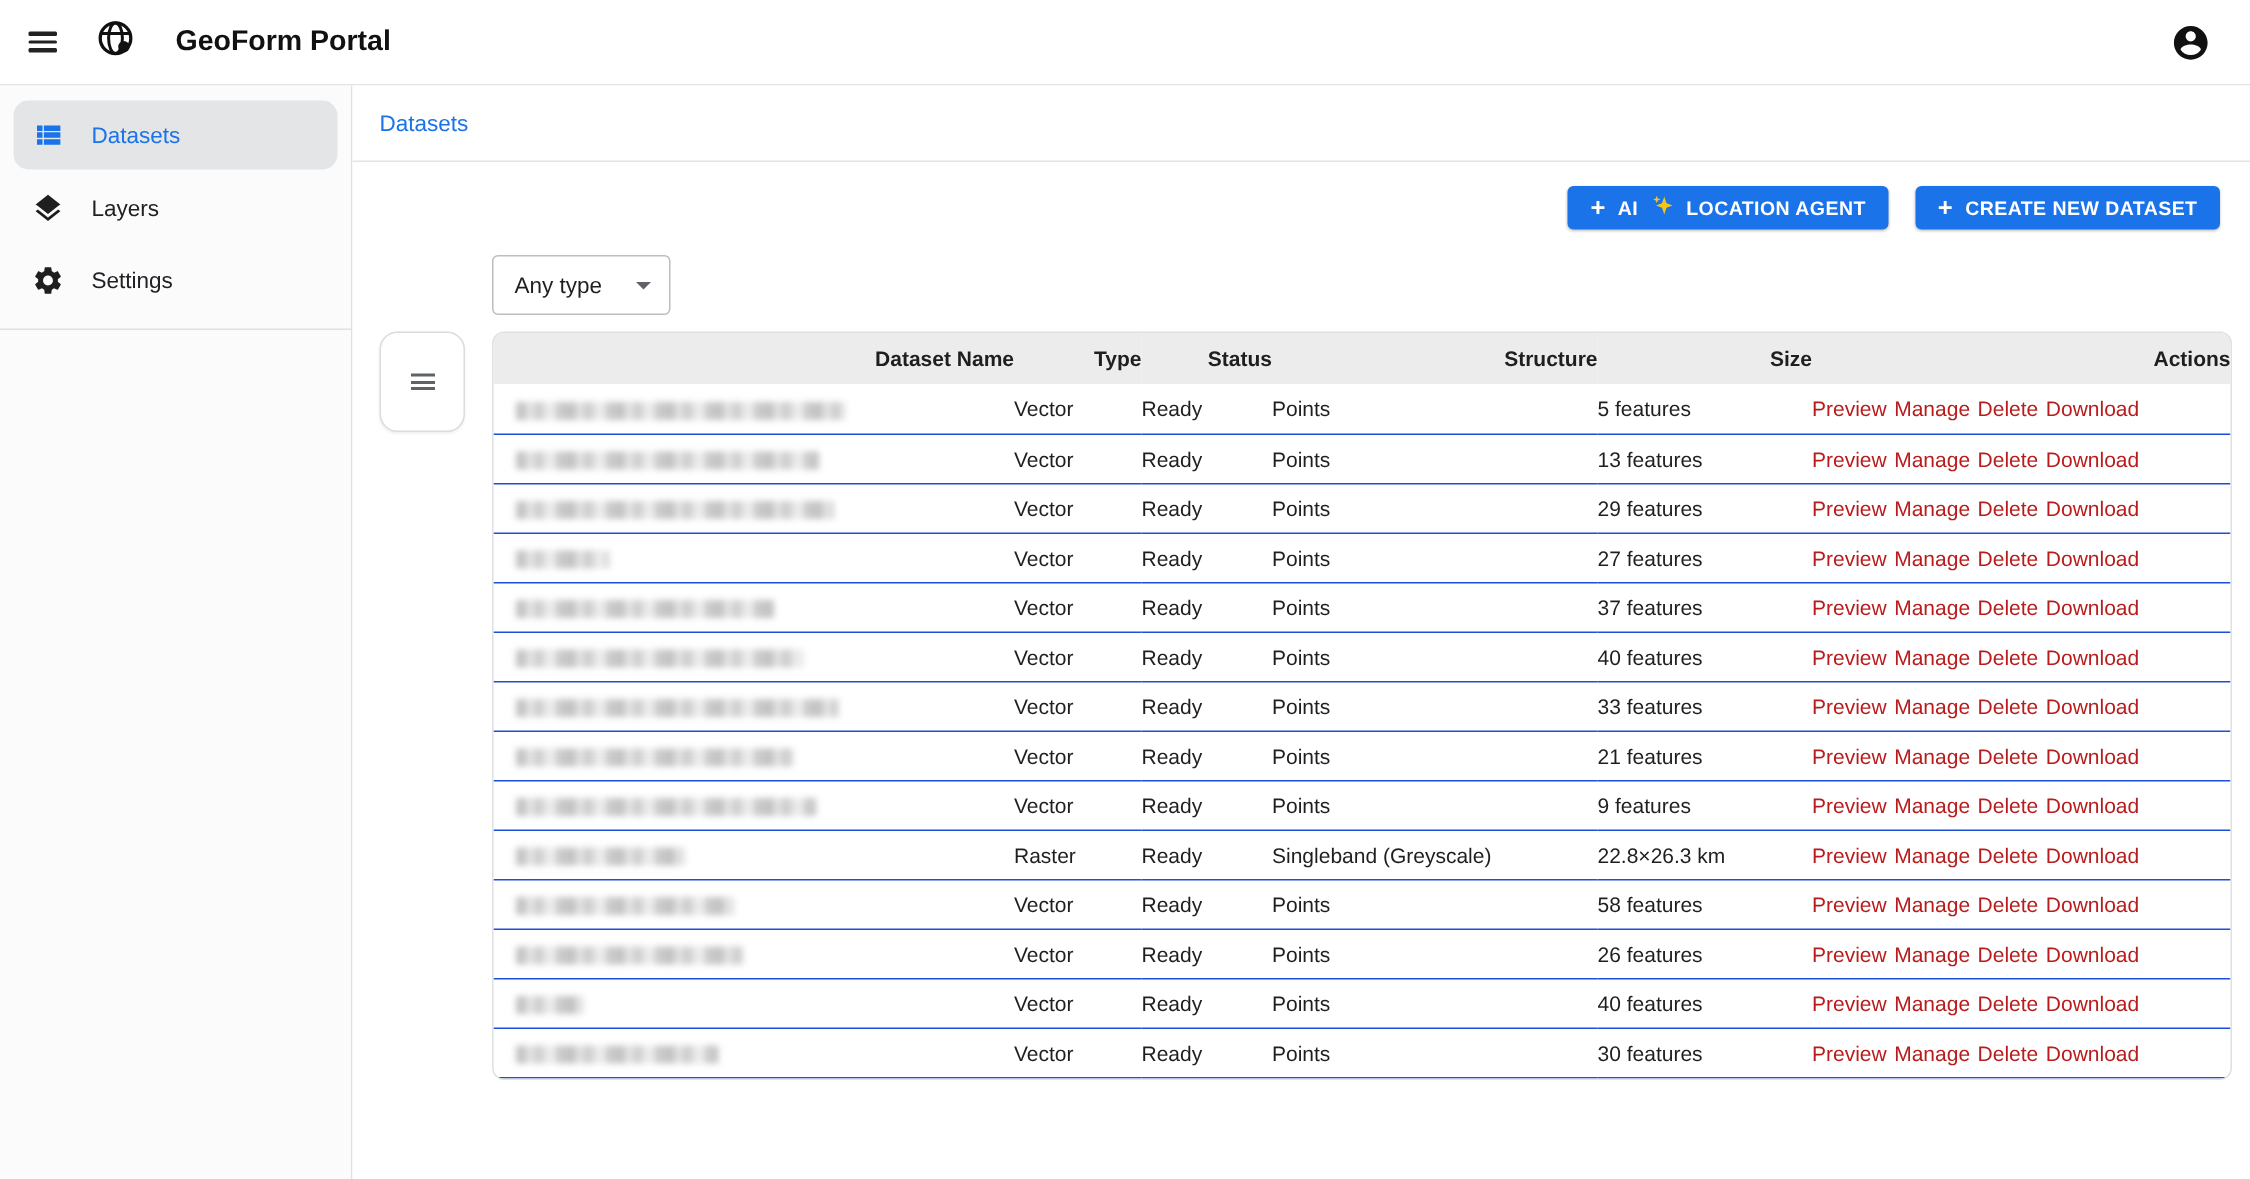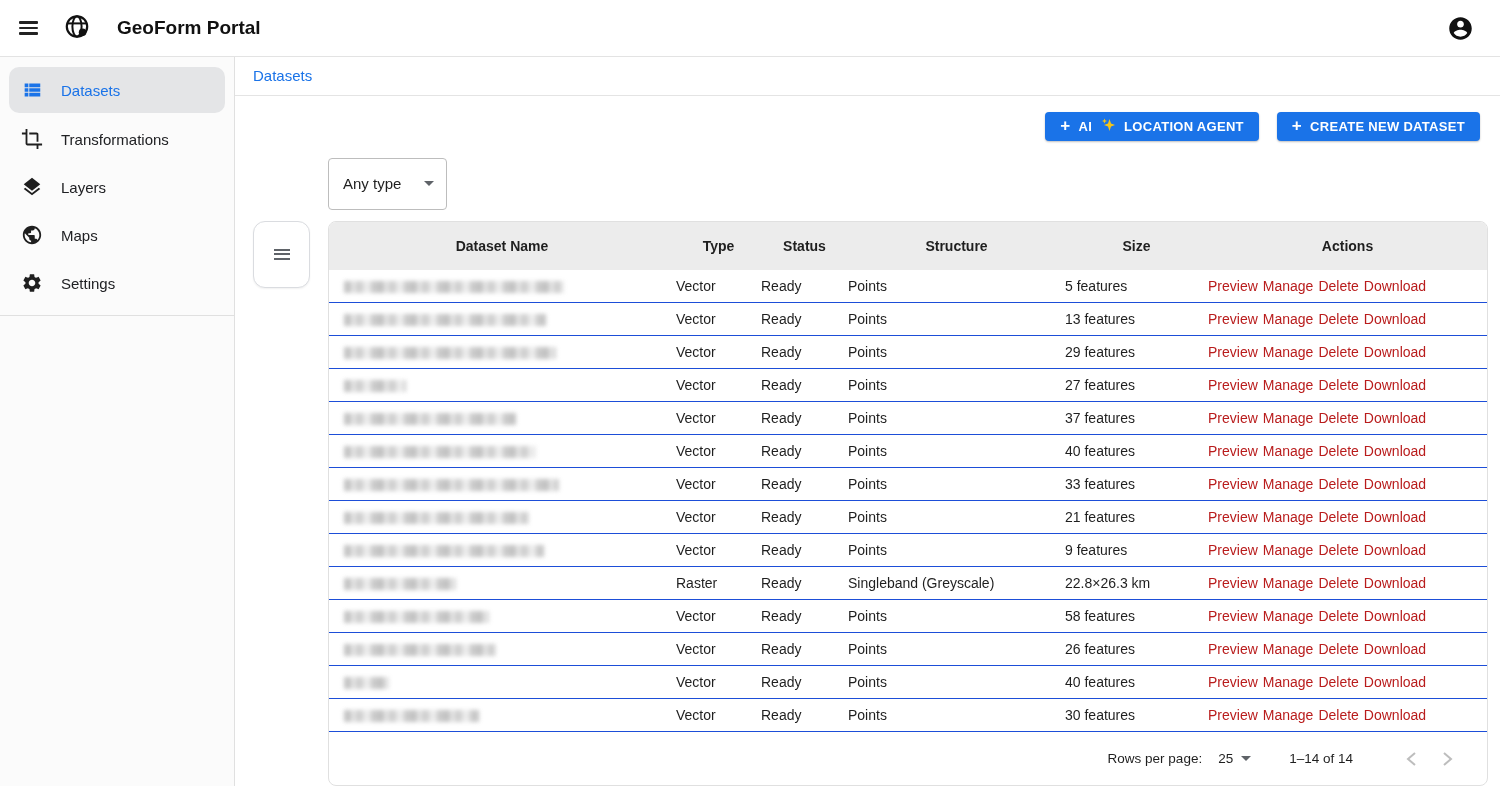--- a/index.html
+++ b/index.html
@@ -33,40 +33,40 @@
   .breadcrumb-bar { height:51px; border-bottom:1px solid #e4e4e4; display:flex; align-items:center; padding-left:18px; }
   .breadcrumb { color:#1a73e8; font-size:15px; cursor:pointer; }
 
   .actions-row { display:flex; justify-content:flex-end; gap:18px; margin:16px 20px 0 0; }
   .btn-primary { height:29px; background:#1a73e8; color:#fff; border:none; border-radius:4px; cursor:pointer;
     display:flex; align-items:center; gap:8px; padding:0 15px; font-size:13px; font-weight:bold;
     letter-spacing:.3px; font-family:inherit; box-shadow:0 1px 2px rgba(0,0,0,.25); }
   .btn-plus { font-size:17px; font-weight:bold; line-height:1; margin-top:-1px; }
 
   .filters-row { display:flex; gap:8px; margin:17px 0 0 93px; }
-  .type-select { width:119px; height:52px; border:1px solid #bdbdbd; border-radius:4px; background:#fff;
+  .type-select { width:119px; height:40px; border:1px solid #bdbdbd; border-radius:4px; background:#fff;
     display:flex; align-items:center; justify-content:space-between; padding:0 12px 0 14px; cursor:pointer; }
   .type-select .val { font-size:15px; color:#1f1f1f; }
   .caret { width:0; height:0; border-left:5px solid transparent; border-right:5px solid transparent;
     border-top:5px solid #5f6368; }
   .search-box { width:240px; height:38px; border:1px solid #bdbdbd; border-radius:4px; background:#fff;
     display:flex; align-items:center; padding:0 10px; gap:8px; }
   .search-box input { border:none; outline:none; flex:1; font-size:15px; font-family:inherit; color:#1f1f1f; background:transparent; }
   .search-box input::placeholder { color:#9aa0a6; }
 
   .table-zone { display:flex; align-items:flex-start; margin-top:11px; }
   .panel-toggle { width:57px; height:67px; margin-left:18px; background:#fff; border:1px solid #dadce0;
     border-radius:12px; cursor:pointer; display:flex; flex-direction:column; justify-content:center;
     align-items:center; gap:2.5px; box-shadow:0 1px 2px rgba(0,0,0,.06); flex-shrink:0; }
   .panel-toggle i { display:block; width:16px; height:2px; background:#5f6368; }
 
   .table-card { flex:1; margin:0 12px 0 18px; background:#fff; border:1px solid #e0e0e0; border-radius:8px; overflow:hidden; }
   table { width:100%; border-collapse:collapse; table-layout:fixed; }
   thead tr { height:34px; background:#ececec; }
-  th { text-align:center; font-size:14px; font-weight:bold; color:#1f1f1f; padding:16px; }
+  th { text-align:right; font-size:14px; font-weight:bold; color:#1f1f1f; padding:0; }
   th:first-child, td:first-child { padding-left:15px; }
   tbody tr { height:33px; border-bottom:1px solid #1d4ed8; }
   td { font-size:14px; color:#1f1f1f; padding:0; white-space:nowrap; overflow:hidden; }
   .redacted { display:inline-block; height:12px; vertical-align:middle; border-radius:1px; opacity:.8;
     background:repeating-linear-gradient(90deg,#b5b5b5 0 7px,#dcdcdc 7px 12px,#c4c4c4 12px 19px,#e6e6e6 19px 27px,#bdbdbd 27px 33px);
     filter:blur(2.2px); }
   .td-actions { white-space:nowrap; }
   .action-link { color:#b91c1c; text-decoration:none; font-size:14px; margin-right:5px; }
   .action-link:last-child { margin-right:0; }
 
@@ -112,40 +112,24 @@
       <span class="nicon">
         <svg width="22" height="22" viewBox="0 0 24 24">
             <path d="M4 14h4v-4H4v4zm0 5h4v-4H4v4zM4 9h4V5H4v4zm5 5h12v-4H9v4zm0 5h12v-4H9v4zM9 5v4h12V5H9z"></path>
           </svg>
       </span>
       <span>Datasets</span>
     </div>
     <div class="nav-item">
       <span class="nicon">
         <svg width="22" height="22" viewBox="0 0 24 24">
-            <path d="M17 15h2V7c0-1.1-.9-2-2-2H9v2h8v8zM7 17V1H5v4H1v2h4v10c0 1.1.9 2 2 2h10v4h2v-4h4v-2H7z"></path>
-          </svg>
-      </span>
-      <span>Transformations</span>
-    </div>
-    <div class="nav-item">
-      <span class="nicon">
-        <svg width="22" height="22" viewBox="0 0 24 24">
             <path d="M11.99 18.54l-7.37-5.73L3 14.07l9 7 9-7-1.63-1.27-7.38 5.73zM12 16l7.36-5.73L21 9l-9-7-9 7 1.63 1.27L12 16z"></path>
           </svg>
       </span>
       <span>Layers</span>
-    </div>
-    <div class="nav-item">
-      <span class="nicon">
-        <svg width="22" height="22" viewBox="0 0 24 24">
-            <path d="M12 2C6.48 2 2 6.48 2 12s4.48 10 10 10 10-4.48 10-10S17.52 2 12 2zm-1 17.93c-3.95-.49-7-3.85-7-7.93 0-.62.08-1.21.21-1.79L9 15v1c0 1.1.9 2 2 2v1.93zm6.9-2.54c-.26-.81-1-1.39-1.9-1.39h-1v-3c0-.55-.45-1-1-1H8v-2h2c.55 0 1-.45 1-1V7h2c1.1 0 2-.9 2-2v-.41c2.93 1.19 5 4.06 5 7.41 0 2.08-.8 3.97-2.1 5.39z"></path>
-          </svg>
-      </span>
-      <span>Maps</span>
     </div>
     <div class="nav-item">
       <span class="nicon">
         <svg width="22" height="22" viewBox="0 0 24 24">
             <path d="M19.14 12.94c.04-.3.06-.61.06-.94 0-.32-.02-.64-.07-.94l2.03-1.58c.18-.14.23-.41.12-.61l-1.92-3.32c-.12-.22-.37-.29-.59-.22l-2.39.96c-.5-.38-1.03-.7-1.62-.94l-.36-2.54c-.04-.24-.24-.41-.48-.41h-3.84c-.24 0-.43.17-.47.41L9.25 5.35c-.59.24-1.13.57-1.62.94L5.24 5.33c-.22-.08-.47 0-.59.22L2.74 8.87c-.12.21-.08.47.12.61l2.03 1.58c-.05.3-.09.63-.09.94s.02.64.07.94l-2.03 1.58c-.18.14-.23.41-.12.61l1.92 3.32c.12.22.37.29.59.22l2.39-.96c.5.38 1.03.7 1.62.94l.36 2.54c.05.24.24.41.48.41h3.84c.24 0 .44-.17.47-.41l.36-2.54c.59-.24 1.13-.56 1.62-.94l2.39.96c.22.08.47 0 .59-.22l1.92-3.32c.12-.22.07-.47-.12-.61l-2.01-1.58zM12 15.6c-1.98 0-3.6-1.62-3.6-3.6s1.62-3.6 3.6-3.6 3.6 1.62 3.6 3.6-1.62 3.6-3.6 3.6z"></path>
           </svg>
       </span>
       <span>Settings</span>
     </div>
     <div class="side-divider"></div>
@@ -345,34 +329,16 @@
     </td>
     <td>Vector</td>
     <td>Ready</td>
     <td>Points</td>
     <td>30 features</td>
     <td class="td-actions"><a href="#" class="action-link">Preview</a><a href="#" class="action-link">Manage</a><a href="#" class="action-link">Delete</a><a href="#" class="action-link">Download</a></td>
   </tr>
             </tbody>
         </table>
 
-        <div class="table-footer">
-          <span class="rpp-label">Rows per page:</span>
-          <span class="rpp-select">
-            <span>25</span>
-            <span class="caret"></span>
-          </span>
-          <span class="range-label">1–14 of 14</span>
-          <button class="pager-btn">
-            <svg width="11" height="16" viewBox="0 0 11 16" fill="none" stroke="#bdbdbd" stroke-width="2">
-                <polyline points="9,2 2,8 9,14"></polyline>
-              </svg>
-          </button>
-          <button class="pager-btn">
-            <svg width="11" height="16" viewBox="0 0 11 16" fill="none" stroke="#bdbdbd" stroke-width="2">
-                <polyline points="2,2 9,8 2,14"></polyline>
-              </svg>
-          </button>
-        </div>
       </div>
     </div>
   </main>
 </div>
 
 </body></html>

